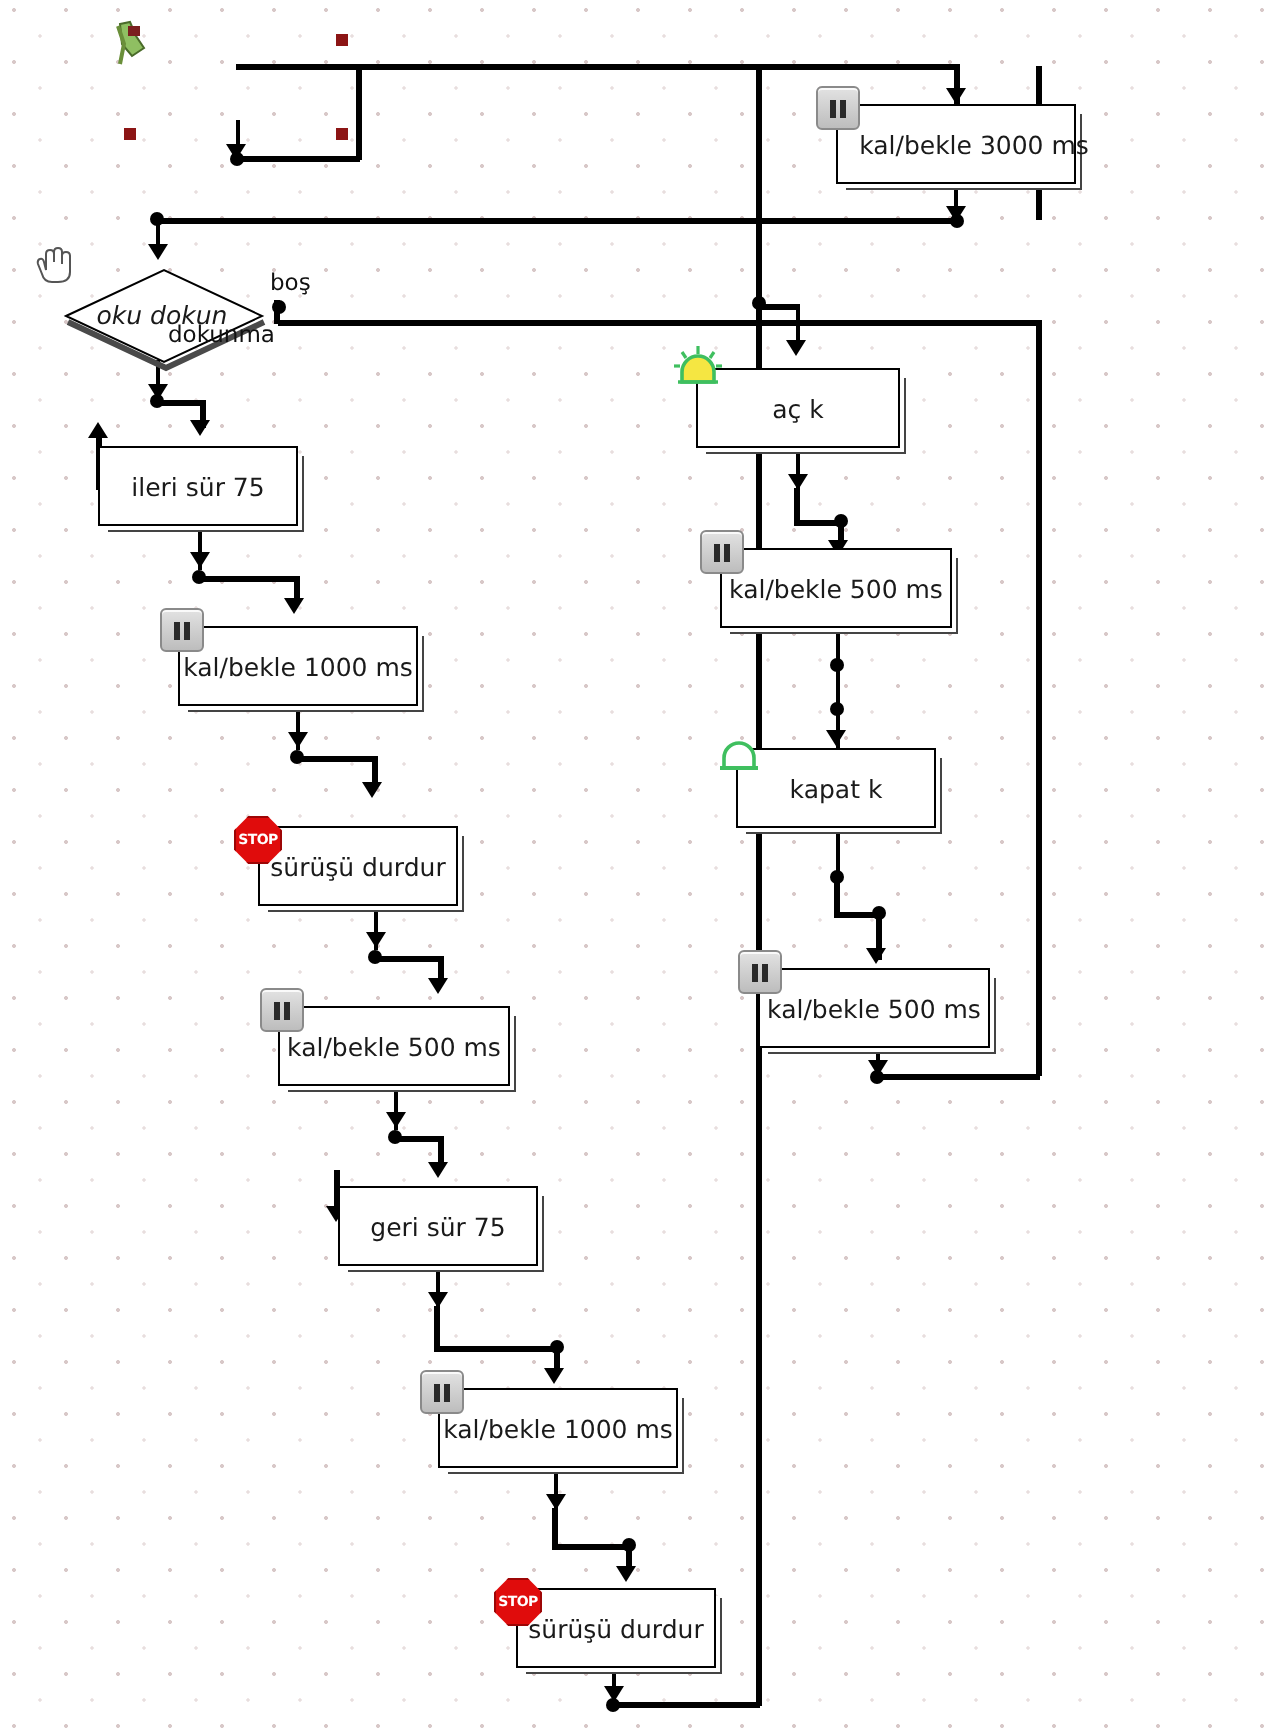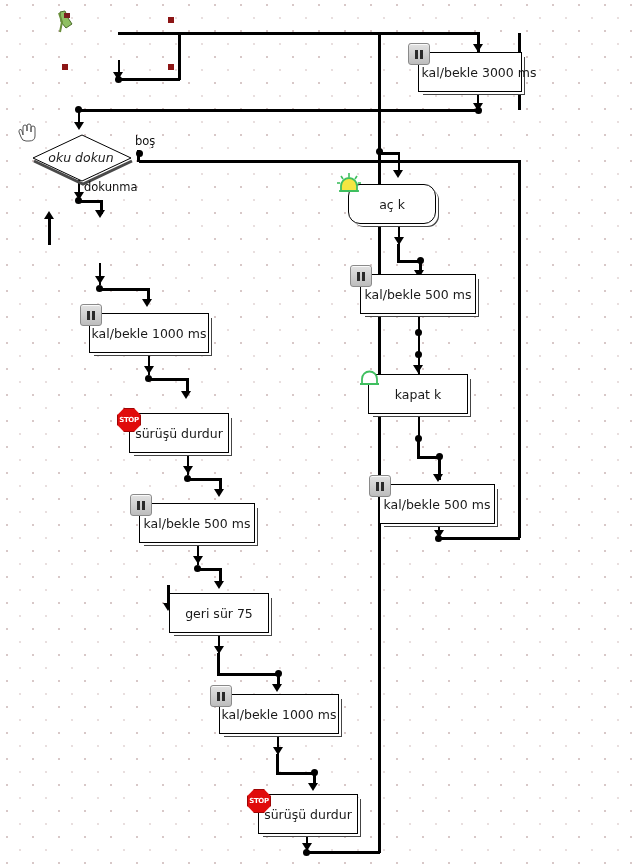--- a/index.html
+++ b/index.html
@@ -219,51 +219,54 @@
   <svg class="flag-icon" style="left:56px;top:10px;" viewBox="0 0 22 26">
     <path d="M4 2 L9 1 L12 8 L16 14 L10 18 L5 12 Z" fill="#8fbf62" stroke="#4a6b2a" stroke-width="1"></path>
     <path d="M3 3 L6 12 L4 22" fill="none" stroke="#6a8f3a" stroke-width="2"></path>
     <rect x="8" y="3" width="6" height="5" fill="#7b1f1f"></rect>
   </svg>
 
   <svg class="cursor-hand" style="left:17px;top:121px;" viewBox="0 0 20 22">
     <path d="M6 14 L6 6 Q6 4 8 4 Q10 4 10 6 L10 10 L10 5 Q10 3 12 3 Q14 3 14 5 L14 11 L14 7 Q14 5 16 5 Q18 5 18 7 L18 15 Q18 20 12 20 L9 20 Q5 20 4 16 L2 11 Q1.5 9 3 8.5 Q4.5 8 5 10 Z" fill="#ffffff" stroke="#555" stroke-width="1"></path>
   </svg>
 
-  <div class="node" style="left:418px;top:52px;width:104px;height:40px;padding-left:18px;">
+  <div class="node" style="left:418px;top:52px;width:120px;height:40px;padding-left:18px;">
     <span class="lbl">kal/bekle 3000 ms</span>
   </div>
   <div class="ic ic-pause" style="left:408px;top:43px;">
       <i></i>
       <i></i>
     </div>
 
   <div class="diamond-wrap" style="left:30px;top:133px;width:102px;height:48px;">
     <svg width="106" height="52" viewBox="0 0 106 52">
       <path d="M3 25 L52 2 L101 25 L52 48 Z" fill="#ffffff" stroke="#000000" stroke-width="1"></path>
       <path d="M4 28 L53 51 L102 28" fill="none" stroke="#4a4a4a" stroke-width="3"></path>
     </svg>
     <div class="diamond-lbl">oku dokun</div>
   </div>
   <div class="edge-lbl" style="left:135px;top:134px;">boş</div>
-  <div class="edge-lbl" style="left:84px;top:180px;">dokunma</div>
-
-  <div class="node" style="left:348px;top:184px;width:88px;height:40px;border-radius:12px;">
+  <div class="edge-lbl" style="left:84px;top:160px;">dokunma</div>
+
+  <div class="node" style="left:348px;top:184px;width:102px;height:40px;">
     <span class="lbl">aç k</span>
   </div>
   <svg class="ic ic-lampon" style="left:336px;top:172px;" viewBox="0 0 26 24">
     <path d="M5 19 L5 14 A8 8 0 0 1 21 14 L21 19 Z" fill="#f5e642" stroke="#3fbf5f" stroke-width="1.8"></path>
     <line x1="3" y1="19" x2="23" y2="19" stroke="#3fbf5f" stroke-width="1.8"></line>
     <line x1="13" y1="1" x2="13" y2="5" stroke="#3fbf5f" stroke-width="1.6"></line>
     <line x1="5" y1="4" x2="7" y2="7" stroke="#3fbf5f" stroke-width="1.6"></line>
     <line x1="21" y1="4" x2="19" y2="7" stroke="#3fbf5f" stroke-width="1.6"></line>
     <line x1="1" y1="11" x2="4" y2="11" stroke="#3fbf5f" stroke-width="1.6"></line>
     <line x1="25" y1="11" x2="22" y2="11" stroke="#3fbf5f" stroke-width="1.6"></line>
   </svg>
 
+  <div class="node" style="left:49px;top:223px;width:100px;height:40px;">
+    <span class="lbl">ileri sür 75</span>
+  </div>
 
   <div class="node" style="left:360px;top:274px;width:116px;height:40px;">
     <span class="lbl">kal/bekle 500 ms</span>
   </div>
   <div class="ic ic-pause" style="left:350px;top:265px;">
       <i></i>
       <i></i>
     </div>
 
   <div class="node" style="left:89px;top:313px;width:120px;height:40px;">

